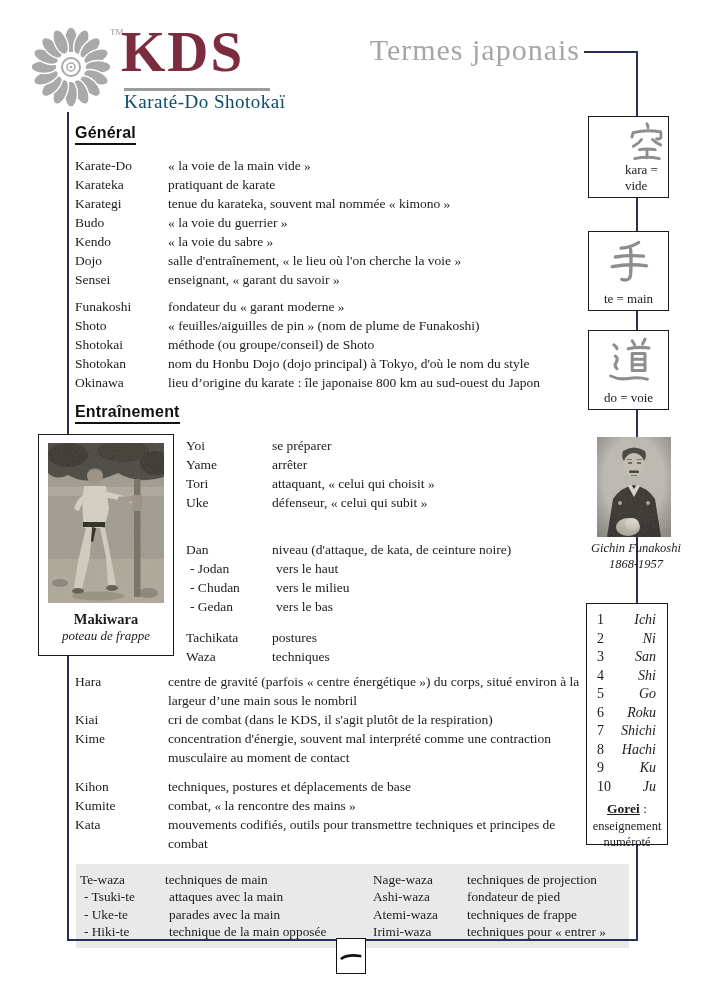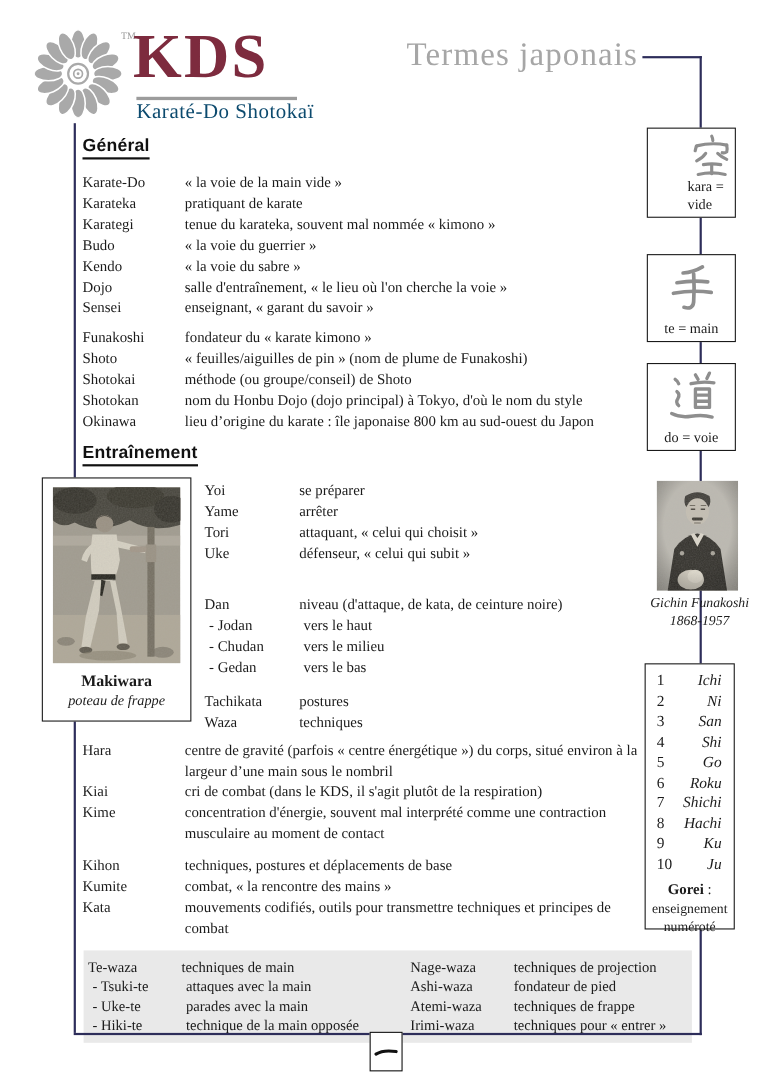--- a/index.html
+++ b/index.html
@@ -44,21 +44,21 @@
   .kbox .klabel{font-size:13px;color:#1a1a1a;margin-top:auto;margin-bottom:3px;}
   .photo{position:absolute;left:597px;top:437px;z-index:3;line-height:0;}
   .photo-cap{position:absolute;left:576px;top:540px;width:120px;text-align:center;
              font-style:italic;font-size:12.5px;z-index:4;line-height:16px;}
   .numbox{position:absolute;left:586px;top:603px;width:82px;height:242px;background:#fff;
           border:1.5px solid #1a1a1a;z-index:3;box-sizing:border-box;padding-top:7px;}
   .nrow{display:flex;justify-content:space-between;padding:0 11px 0 10px;line-height:18.5px;
         font-size:14px;}
   .nname{font-style:italic;}
   .gorei{margin-top:5px;text-align:center;font-size:13.5px;line-height:16.5px;}
-  .gorei b{font-weight:bold;}
+  .gorei b{font-weight:bold;text-decoration:underline;}
   .gorei .gsmall{font-size:12.5px;}
   
   .makibox{position:absolute;left:38px;top:434px;width:136px;height:222px;background:#fff;
            border:1.5px solid #1a1a1a;z-index:3;box-sizing:border-box;text-align:center;}
   .makibox .mphoto{margin-top:8px;line-height:0;display:inline-block;}
   .mcap{font-weight:bold;font-size:14.5px;line-height:18px;margin-top:3px;}
   .msub{font-style:italic;font-size:13px;line-height:15px;}
   
   .pgbox{position:absolute;left:336px;top:938px;width:30px;height:36px;background:#fff;
          border:1.5px solid #111;z-index:3;box-sizing:border-box;display:flex;
@@ -137,21 +137,21 @@
       </div>
     <div class="drow">
         <span class="term">Sensei</span>
         <span class="def">enseignant, « garant du savoir »</span>
       </div>
   </div>
 
   <div class="rows" style="left:75px;top:297px;width:512px;">
     <div class="drow">
         <span class="term">Funakoshi</span>
-        <span class="def">fondateur du « karate kimono »</span>
+        <span class="def">fondateur du « garant moderne »</span>
       </div>
     <div class="drow">
         <span class="term">Shoto</span>
         <span class="def">« feuilles/aiguilles de pin » (nom de plume de Funakoshi)</span>
       </div>
     <div class="drow">
         <span class="term">Shotokai</span>
         <span class="def">méthode (ou groupe/conseil) de Shoto</span>
       </div>
     <div class="drow">

